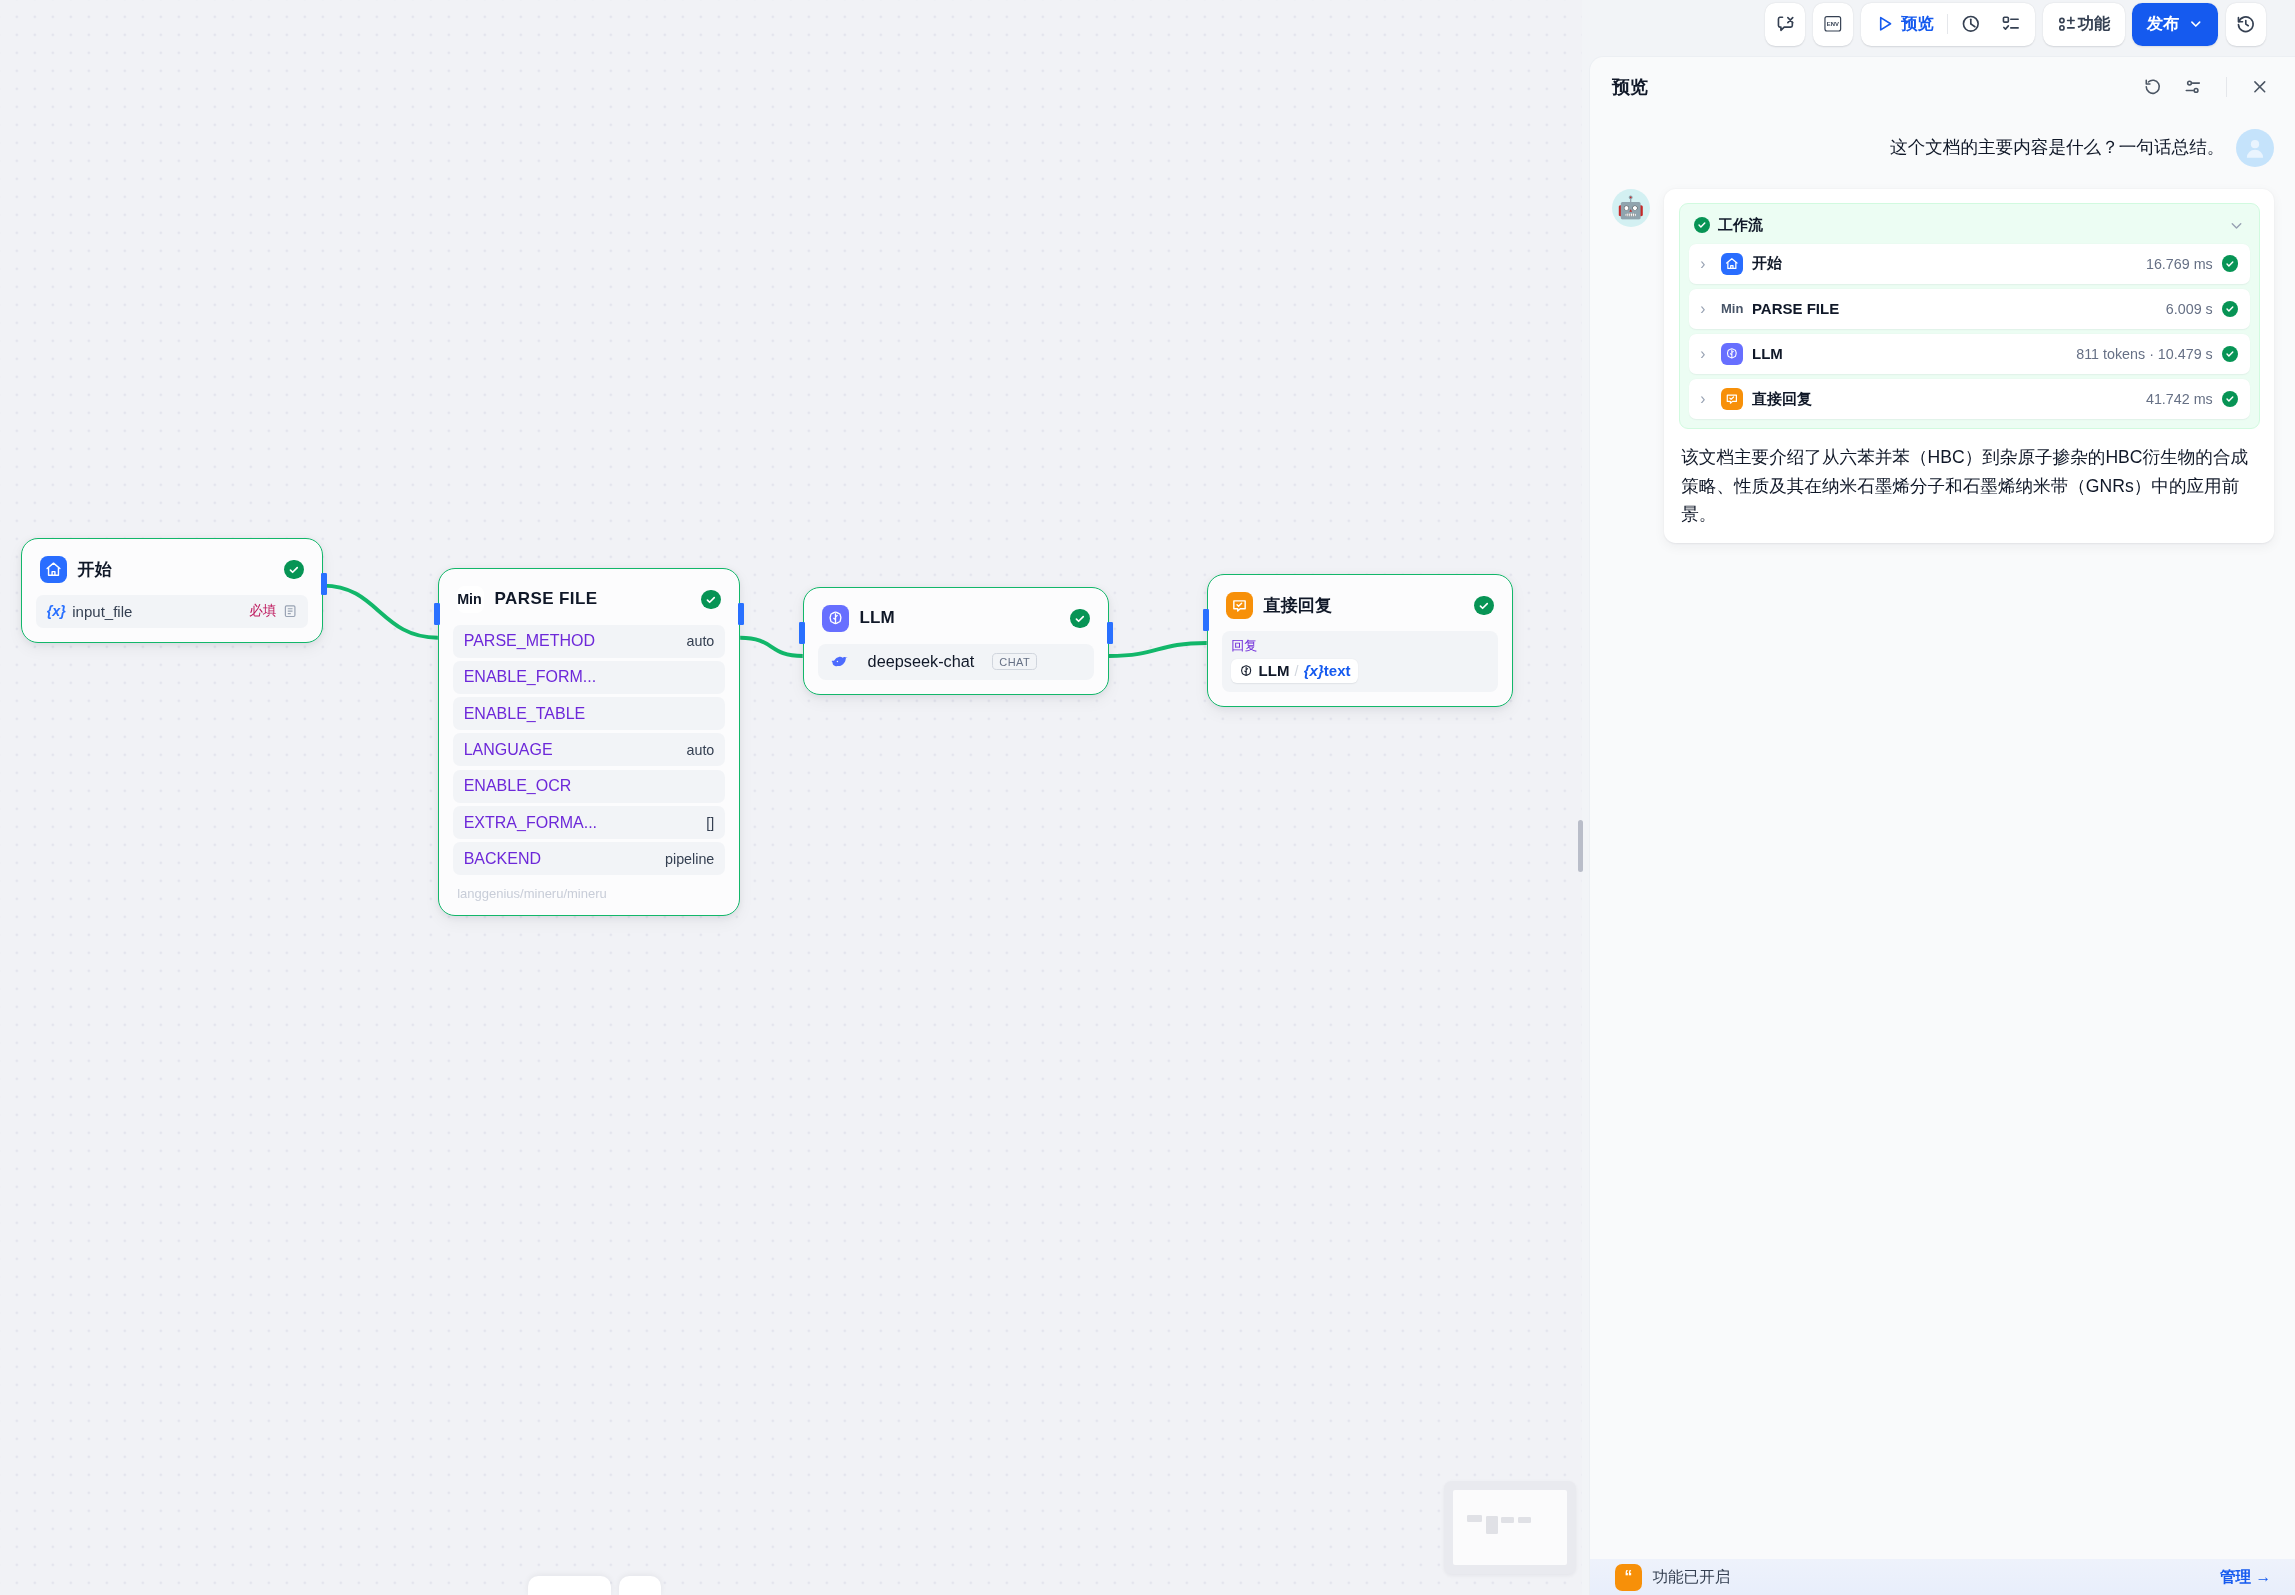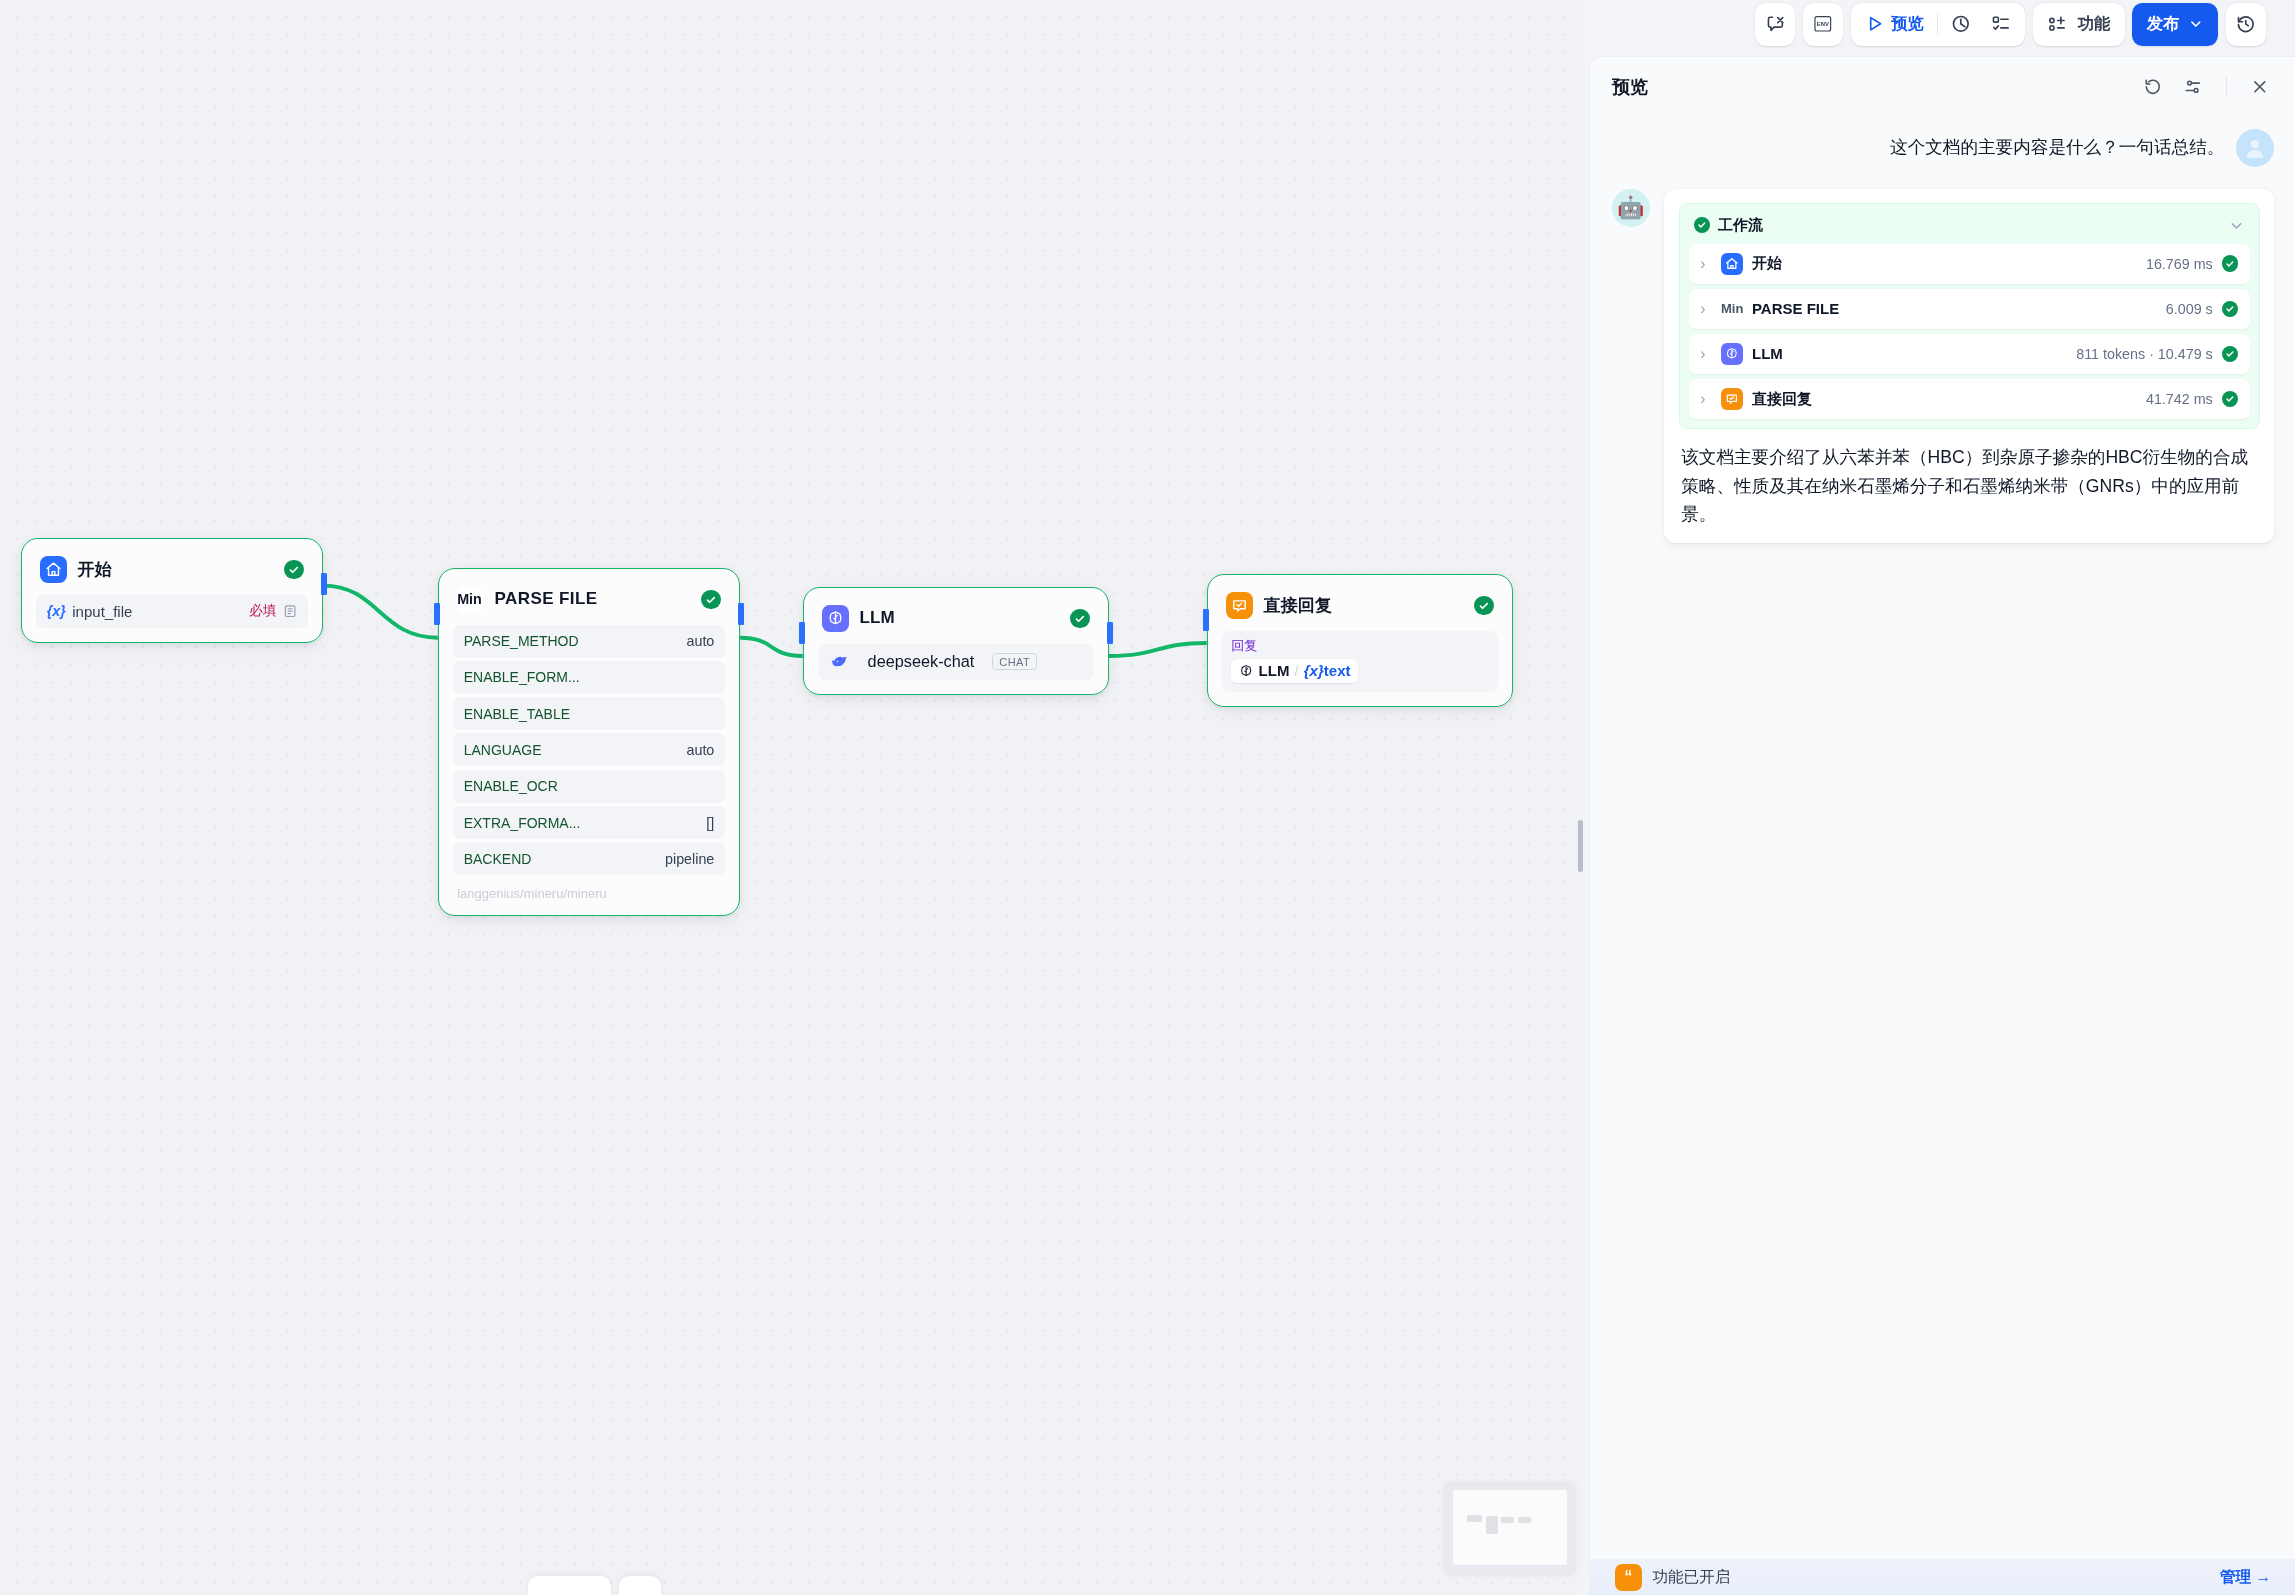--- a/index.html
+++ b/index.html
@@ -51,21 +51,21 @@
     display: flex; align-items: center; justify-content: center; flex: 0 0 auto;
   }
   .ok-badge svg { width: 11.7px; height: 11.7px; }
 
   .node-body { margin-top: 11.7px; display: flex; flex-direction: column; gap: 3.3px; }
   .row {
     background: #f2f4f7; border-radius: 7.2px;
     height: 33px; display: flex; align-items: center;
     padding: 0 10.4px; gap: 6.5px;
   }
-  .row .k { font-size: 14px; color: #14532d; white-space: nowrap; overflow: hidden; }
+  .row .k { font-size: 16px; color: #6d28d9; white-space: nowrap; overflow: hidden; }
   .row .v { margin-left: auto; font-size: 14.3px; color: #354052; white-space: nowrap; }
   .node-foot { margin-top: 10.4px; padding: 0 3.9px; font-size: 13px; color: #c8cdd8; }
 
   
   .var-x { font-size: 14.3px; font-weight: 700; color: #2970ff; font-style: italic; }
   .req { font-size: 13.7px; color: #be185d; }
   .doc-ico { width: 14.3px; height: 14.3px; }
 
   
   #node-start { left: 21px; top: 538px; width: 302px; }
@@ -129,21 +129,21 @@
     background: #fff; border-radius: 10.4px; height: 43px;
     display: flex; align-items: center; justify-content: center;
     box-shadow: 0 0.7px 2px rgba(16,24,40,.08), 0 0.7px 1.3px rgba(16,24,40,.06);
   }
   .tb-sq { width: 40px; }
   .tb-group { padding: 0 3.9px; gap: 0; }
   .tb-item { display:flex; align-items:center; justify-content:center; height: 43px; padding: 0 10.4px; gap: 6.5px; }
   .tb-item.accent { color: #155aef; font-weight: 700; font-size: 16.3px; }
   .tb-divider { width: 1px; height: 19.6px; background: #e5e7eb; margin: 0 2.6px; }
   .tb-label { font-size: 16.3px; color: #354052; font-weight: 600; white-space: nowrap; }
-  .tb-pill { padding: 0 14.3px; gap: 11px; justify-content: space-between; }
+  .tb-pill { padding: 0 14.3px; gap: 1px; justify-content: space-between; }
   .tb-publish {
     background: #155aef; color: #fff; border-radius: 10.4px; height: 43px;
     display:flex; align-items:center; padding: 0 14.3px; gap: 9px;
     box-shadow: 0 0.7px 2px rgba(16,24,40,.10);
   }
   .tb-publish .t { font-size: 16.3px; font-weight: 700; color:#fff; }
   .ico { width: 19.6px; height: 19.6px; display:block; }
 
   
   #panel {

